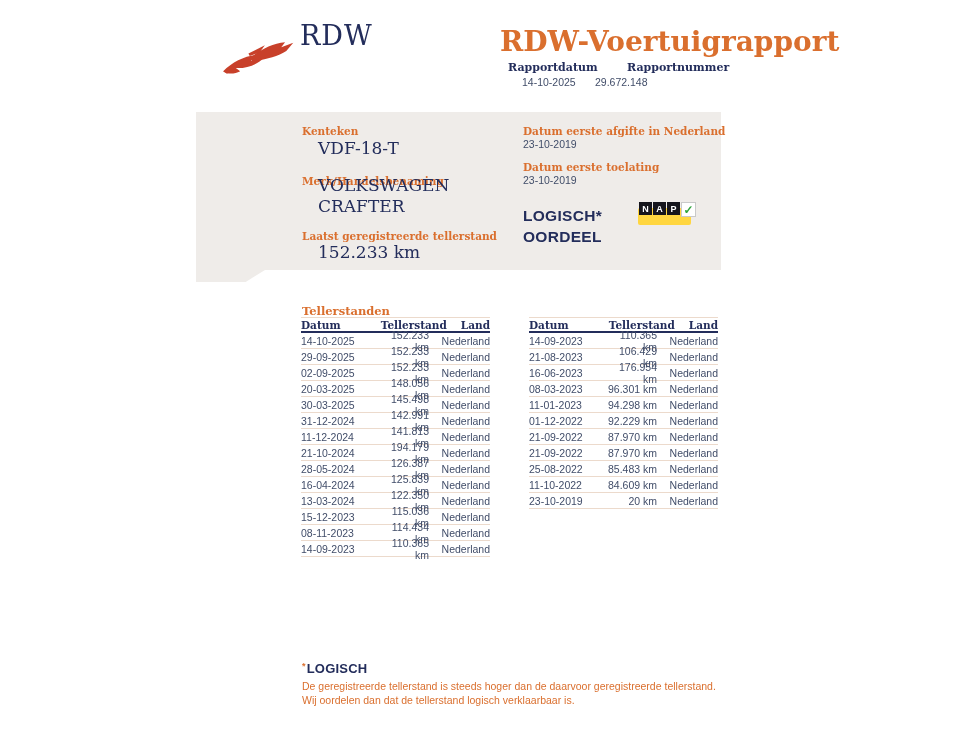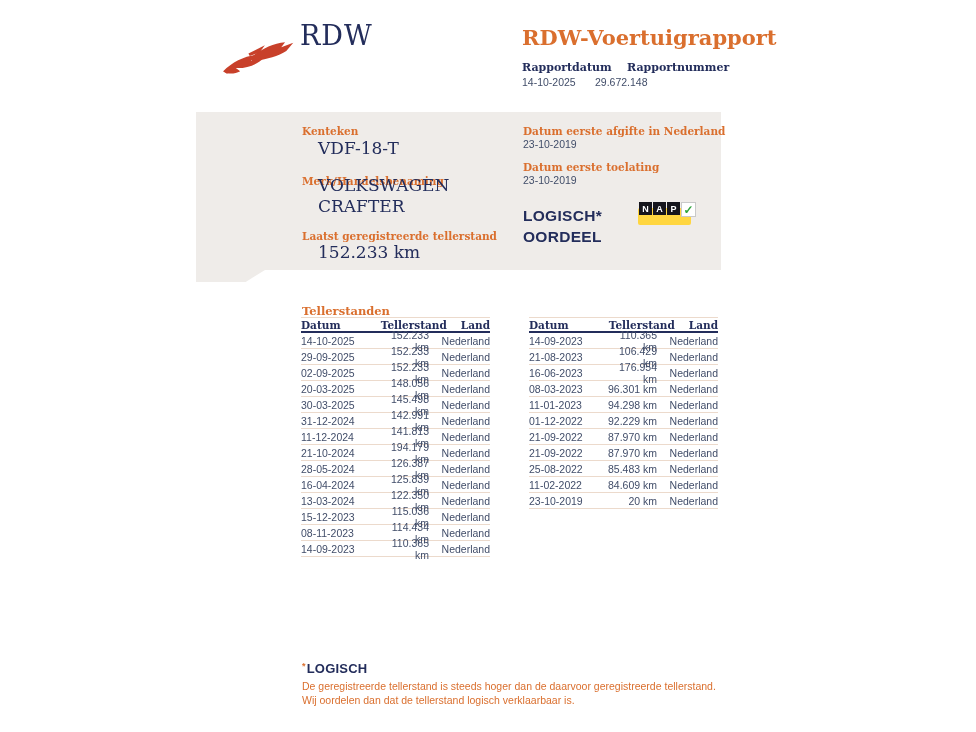--- a/index.html
+++ b/index.html
@@ -14,24 +14,24 @@
   }
   *{margin:0;padding:0;box-sizing:border-box;}
   html,body{width:976px;height:732px;background:#ffffff;overflow:hidden;}
   body{font-family:"Liberation Sans",sans-serif;position:relative;color:var(--textgray);}
   .serif{font-family:"DejaVu Serif","Liberation Serif",serif;}
   .abs{position:absolute;}
 
   
   .logo-svg{left:218px;top:27px;width:76px;height:48px;}
   .logo-text{left:300px;top:20px;font-size:27px;color:var(--navy);letter-spacing:1px;}
-  .report-title{left:522px;top:25px;font-size:21px;font-weight:600;color:var(--orange);}
+  .report-title{left:500px;top:25px;font-size:28px;font-weight:600;color:var(--orange);}
   .hdr-label{font-size:11px;font-weight:bold;color:var(--navy);font-family:"DejaVu Serif","Liberation Serif",serif;}
   .hdr-value{font-size:10.5px;color:var(--textgray);}
-  .f1l{left:522px;top:61px;text-align:center;} .f2l{left:595px;top:61px;padding-left:32px;}
+  .f1l{left:508px;top:61px;text-align:center;} .f2l{left:595px;top:61px;padding-left:32px;}
   .f1v{left:522px;top:76px;} .f2v{left:595px;top:76px;}
 
   
   .panel{left:196px;top:112px;width:525px;height:158px;background:var(--panel);}
   .panel-tab{left:196px;top:270px;width:69px;height:12px;background:var(--panel);
              clip-path:polygon(0 0,100% 0,72% 100%,0 100%);}
   .p-label{font-size:10.5px;font-weight:bold;color:var(--orange);font-family:"DejaVu Serif","Liberation Serif",serif;}
   .p-big{font-size:17px;color:var(--navy);font-family:"DejaVu Serif","Liberation Serif",serif;margin-left:16px;}
   .p-small{font-size:10.5px;color:var(--textgray);}
   .kenteken-label{left:302px;top:125px;}
@@ -261,21 +261,21 @@
         <span class="c0">21-09-2022</span>
         <span class="c1">87.970 km</span>
         <span class="c2">Nederland</span>
       </div>
       <div class="t-row">
         <span class="c0">25-08-2022</span>
         <span class="c1">85.483 km</span>
         <span class="c2">Nederland</span>
       </div>
       <div class="t-row">
-        <span class="c0">11-02-2022</span>
+        <span class="c0">11-10-2022</span>
         <span class="c1">84.609 km</span>
         <span class="c2">Nederland</span>
       </div>
       <div class="t-row">
         <span class="c0">23-10-2019</span>
         <span class="c1">20 km</span>
         <span class="c2">Nederland</span>
       </div>
     </div>
 </div>

